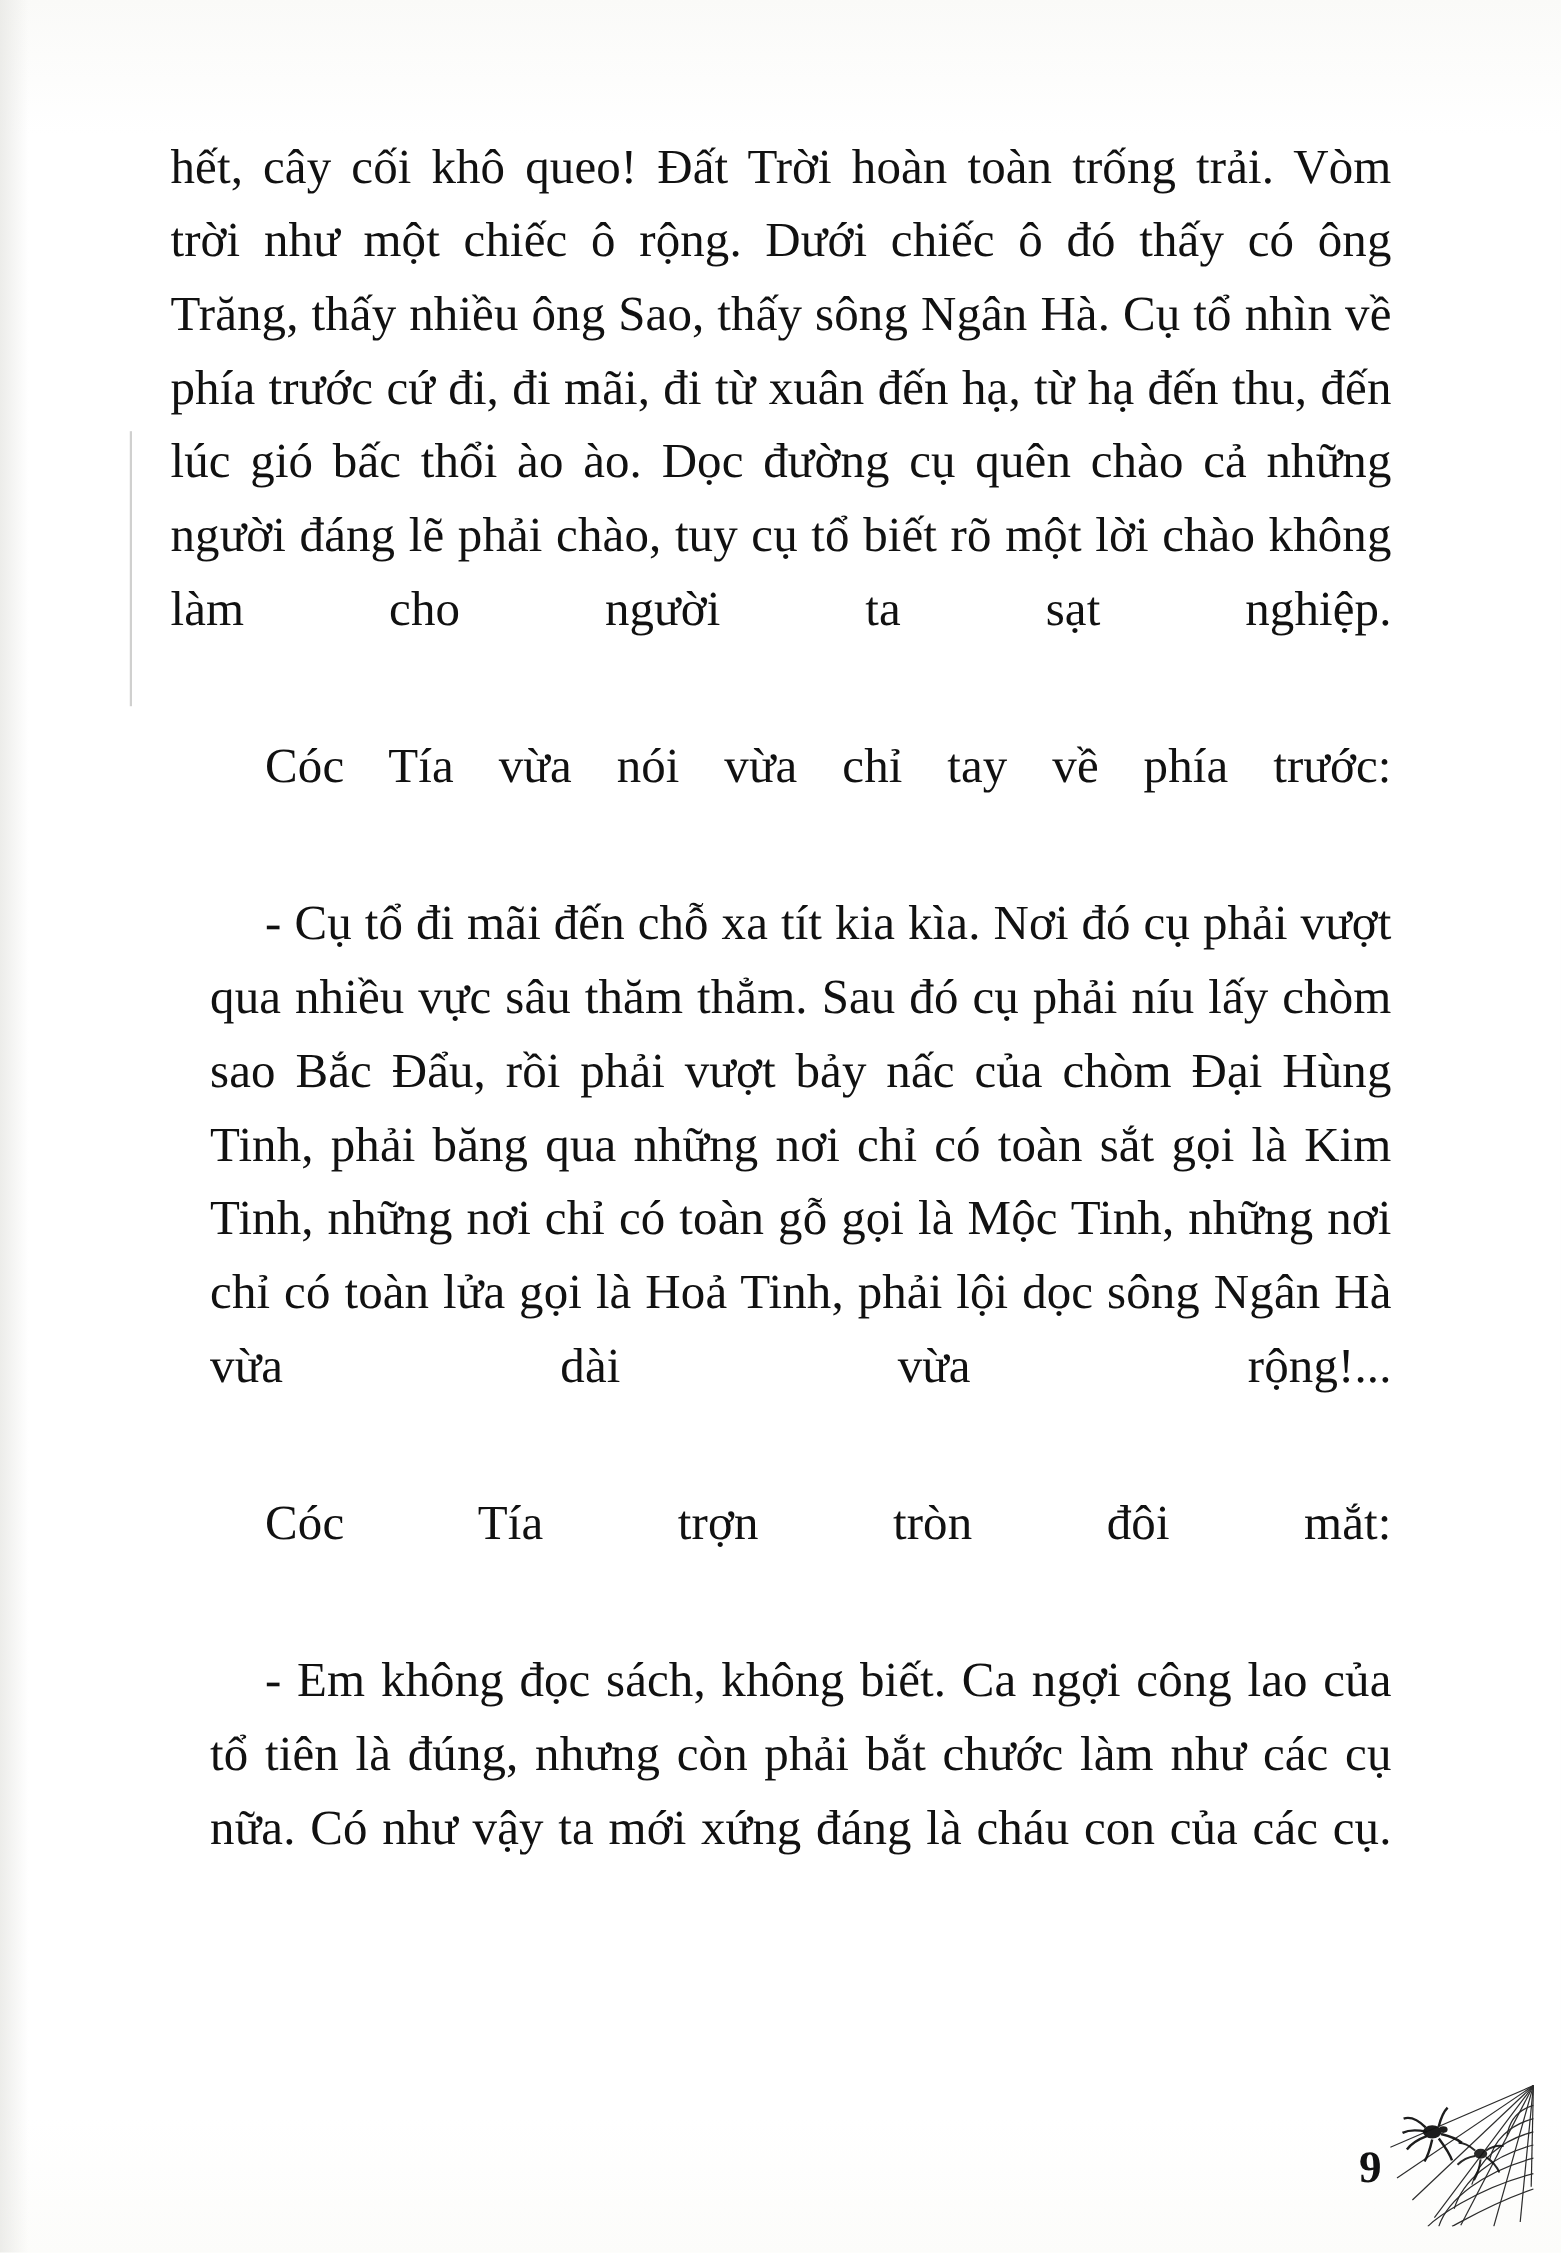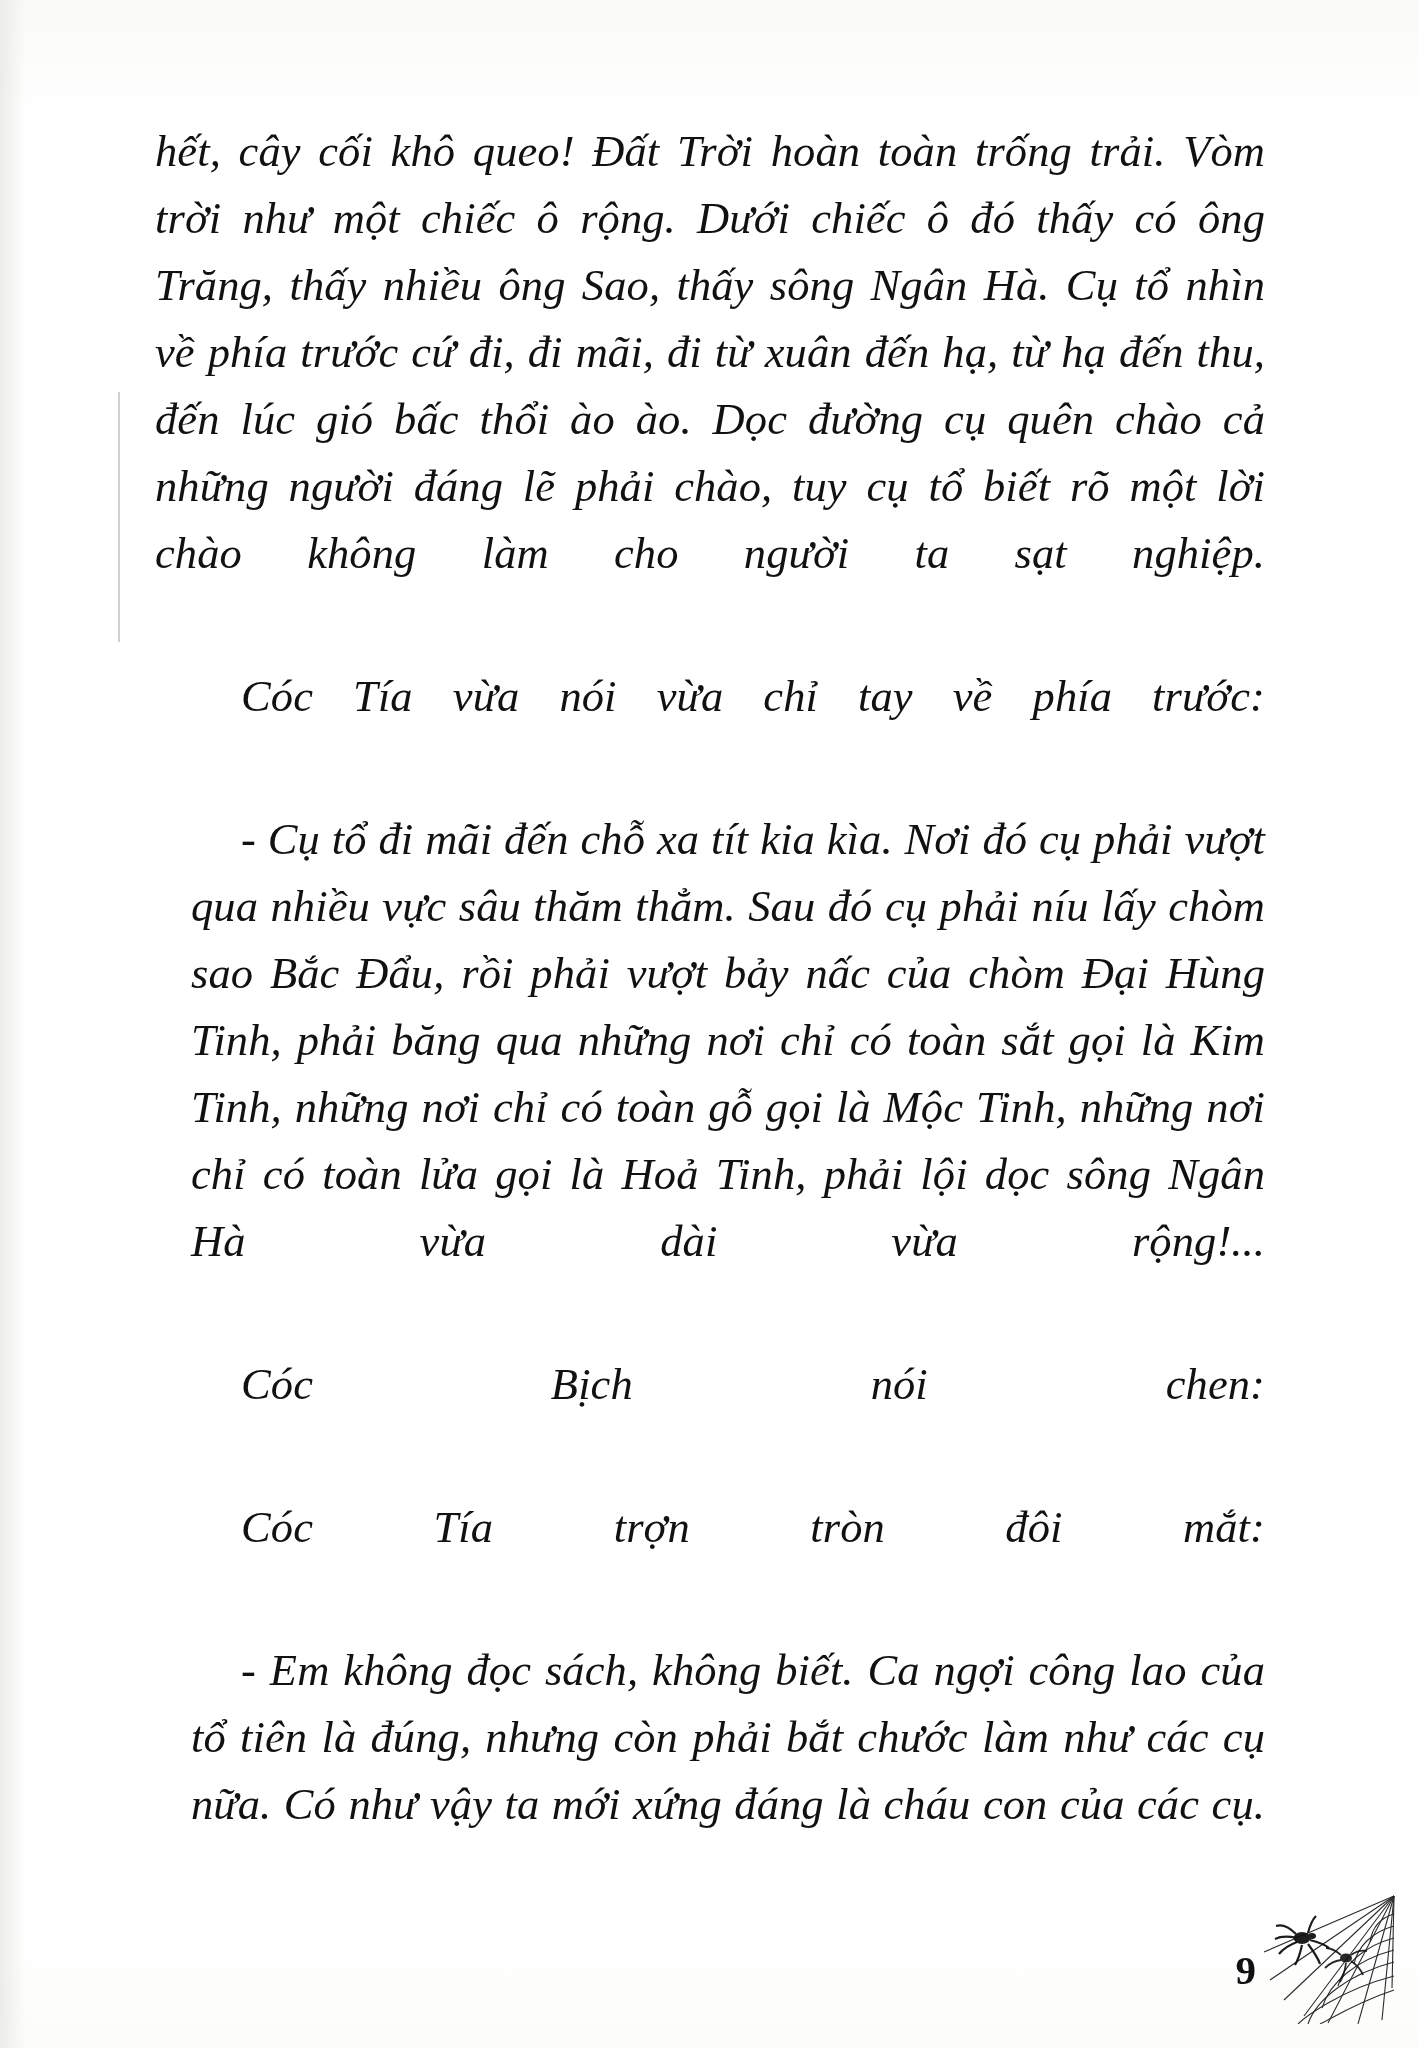--- a/index.html
+++ b/index.html
@@ -41,21 +41,20 @@
   }
   p.para {
     margin: 0 0 0 0;
     color: #111111;
     font-size: 44.5px;
     line-height: 67px;
     letter-spacing: 0.1px;
     text-align: justify;
     text-justify: inter-word;
     word-spacing: 0.5px;
-    font-style: italic;
   }
   p.para.indent {
     text-indent: 50px;
     margin-left: 36px;
   }
   p.para.gap {
     margin-top: 9px;
   }
   
   p.para::after {
@@ -94,21 +93,20 @@
 
 <div id="page">
 
   <div id="scan-tint"></div>
   <div id="gutter-line"></div>
 
   <div id="text-block">
     <p class="para">hết, cây cối khô queo! Đất Trời hoàn toàn trống trải. Vòm trời như một chiếc ô rộng. Dưới chiếc ô đó thấy có ông Trăng, thấy nhiều ông Sao, thấy sông Ngân Hà. Cụ tổ nhìn về phía trước cứ đi, đi mãi, đi từ xuân đến hạ, từ hạ đến thu, đến lúc gió bấc thổi ào ào. Dọc đường cụ quên chào cả những người đáng lẽ phải chào, tuy cụ tổ biết rõ một lời chào không làm cho người ta sạt nghiệp.</p>
     <p class="para indent gap">Cóc Tía vừa nói vừa chỉ tay về phía trước:</p>
     <p class="para indent gap">- Cụ tổ đi mãi đến chỗ xa tít kia kìa. Nơi đó cụ phải vượt qua nhiều vực sâu thăm thẳm. Sau đó cụ phải níu lấy chòm sao Bắc Đẩu, rồi phải vượt bảy nấc của chòm Đại Hùng Tinh, phải băng qua những nơi chỉ có toàn sắt gọi là Kim Tinh, những nơi chỉ có toàn gỗ gọi là Mộc Tinh, những nơi chỉ có toàn lửa gọi là Hoả Tinh, phải lội dọc sông Ngân Hà vừa dài vừa rộng!...</p>
-    <p class="para indent gap">Cóc Bịch nói chen:</p>
     <p class="para indent gap">Cóc Tía trợn tròn đôi mắt:</p>
     <p class="para indent gap">- Em không đọc sách, không biết. Ca ngợi công lao của tổ tiên là đúng, nhưng còn phải bắt chước làm như các cụ nữa. Có như vậy ta mới xứng đáng là cháu con của các cụ.</p>
   </div>
 
   <div id="footer">
     <div id="page-number">9</div>
     <svg id="spiderweb-ornament" viewBox="0 0 136 132" xmlns="http://www.w3.org/2000/svg">
       <g stroke="#1a1a1a" fill="none" stroke-width="1.1" opacity="0.92">
 
         <path d="M132 4 L2 60"></path>

